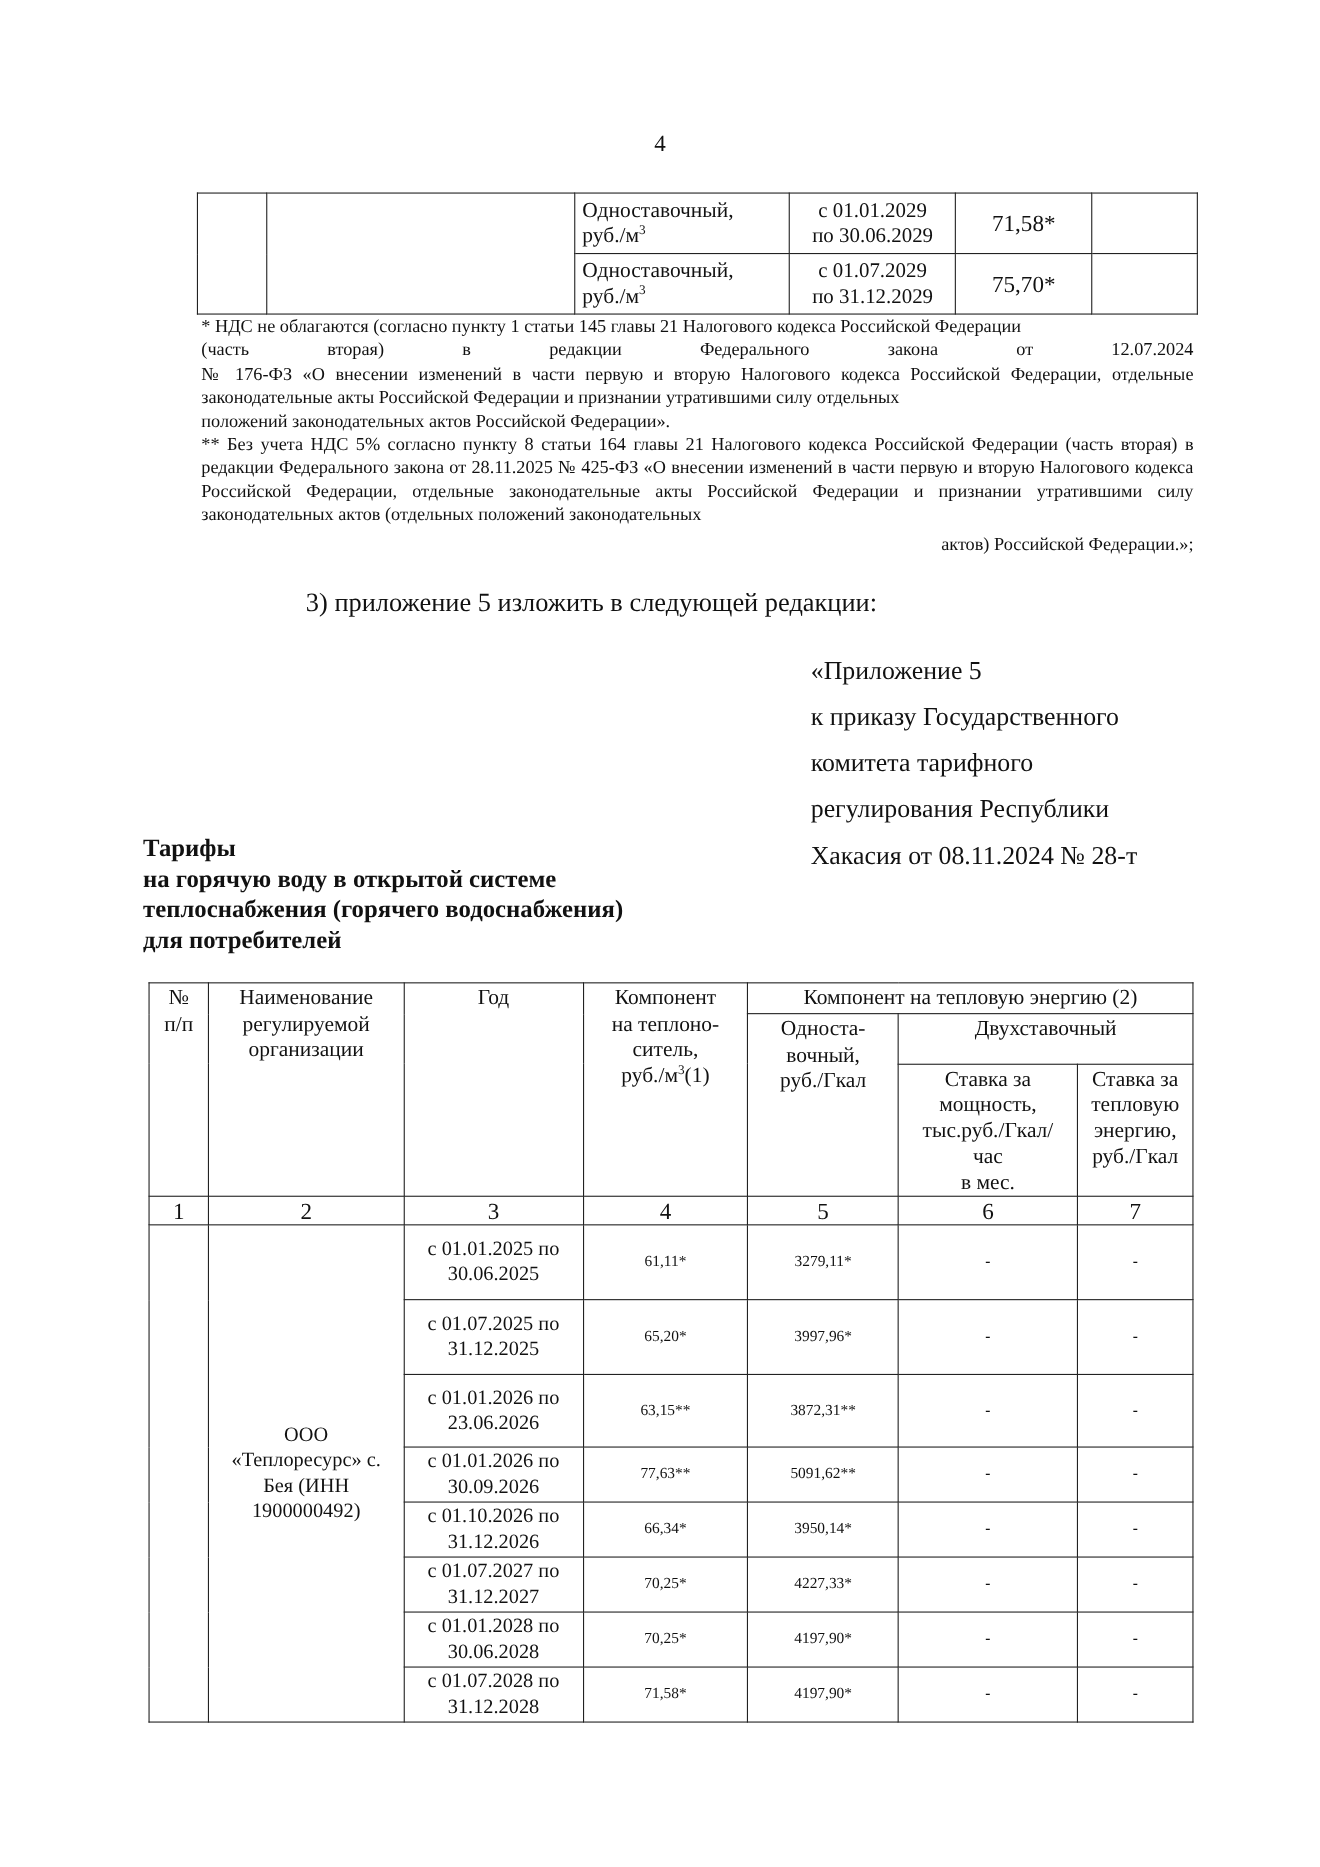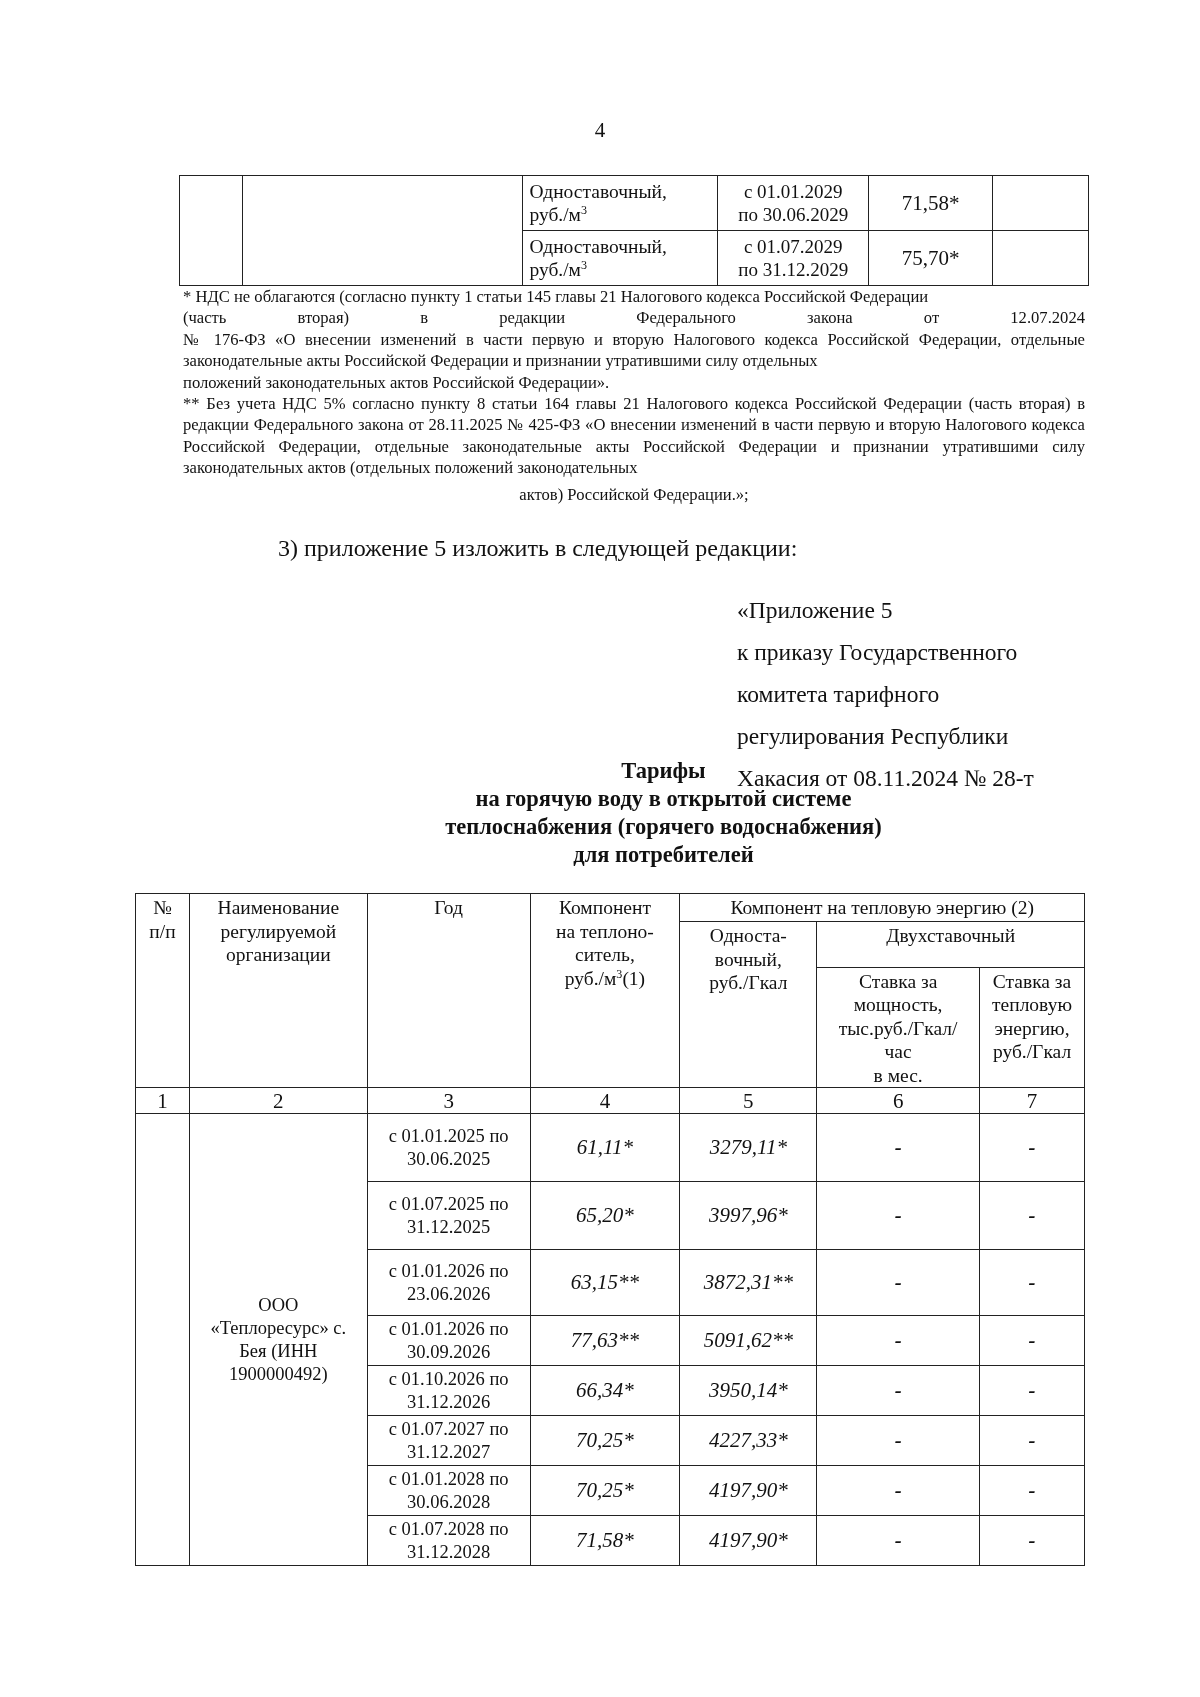--- a/index.html
+++ b/index.html
@@ -22,32 +22,32 @@
   sup { font-size: 62%; vertical-align: super; line-height: 0; }
 
   .notes { left: 183px; top: 286px; width: 902px; font-size: 16.6px; line-height: 21.4px; text-align: justify; }
   .notes p { margin: 0; }
   .notes .last-line { margin-top: 2px; line-height: 28px; }
 
   .item3 { left: 278px; top: 535px; font-size: 24px; }
   .appendix { left: 737px; top: 583px; font-size: 23.5px; line-height: 30px; }
   .appendix div { white-space: nowrap; margin-top: 12px; }
 
-  .title-block { left: 0; width: 1197px; top: 757px; text-align: center; font-weight: bold; font-size: 22.5px; line-height: 28px; }
+  .title-block { left: 0; width: 1197px; top: 757px; font-weight: bold; font-size: 22.5px; line-height: 28px; }
   .title-block div { padding-left: 130px; }
 
   
   .main-table { left: 135px; top: 893px; width: 950px; font-size: 19.5px; }
   .main-table th, .main-table td { text-align: center; vertical-align: top; line-height: 23.5px; }
   .main-table thead th { padding-top: 2px; }
   .main-table .num-row td { height: 25px; vertical-align: middle; line-height: 22px; font-size: 21px; }
   .main-table tbody.data td { vertical-align: middle; }
   .main-table .org-cell { vertical-align: middle; line-height: 23px; font-size: 18.5px; }
   .main-table .period { font-size: 18.5px; line-height: 23px; font-family: Liberation Serif, serif; }
-  .main-table .val { font-size: 21px; font-style: italic; }
+  .main-table .val { font-size: 14px; }
   .dash { font-weight: bold; }
 </style>
 </head>
 <body>
 
 <div class="abs page-num">4</div>
 
 <table class="abs top-table">
   <colgroup>
     <col style="width:63px">
@@ -93,21 +93,21 @@
     <span style="display:block;text-align-last:justify">(часть вторая) в редакции Федерального закона от 12.07.2024</span>
     <span>№ 176-ФЗ «О внесении изменений в части первую и вторую Налогового кодекса Российской Федерации,</span>
     <span>отдельные законодательные акты Российской Федерации и признании утратившими силу отдельных</span>
     <span style="display:block;text-align:left">положений законодательных актов Российской Федерации».</span>
   </p>
   <p>
     <span>** Без учета НДС 5% согласно пункту 8 статьи 164 главы 21 Налогового кодекса Российской Федерации</span>
     <span>(часть вторая) в редакции Федерального закона от 28.11.2025 № 425-ФЗ «О внесении изменений в части</span>
     <span>первую и вторую Налогового кодекса Российской Федерации, отдельные законодательные акты Российской</span>
     <span>Федерации и признании утратившими силу законодательных актов (отдельных положений законодательных</span>
-    <span class="last-line" style="display:block;text-align:center">актов) Российской Федерации.»;</span>
+    <span class="last-line" style="display:block;text-align:right">актов) Российской Федерации.»;</span>
   </p>
 </div>
 
 <div class="abs item3">3) приложение 5 изложить в следующей редакции:</div>
 
 <div class="abs appendix">
   <div>«Приложение 5</div>
   <div>к приказу Государственного</div>
   <div>комитета тарифного</div>
   <div>регулирования Республики</div>

